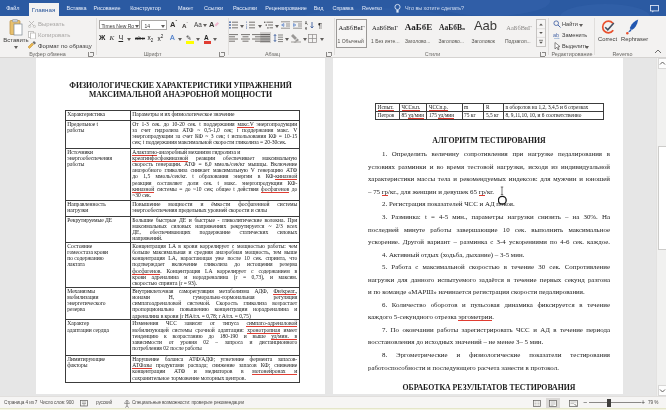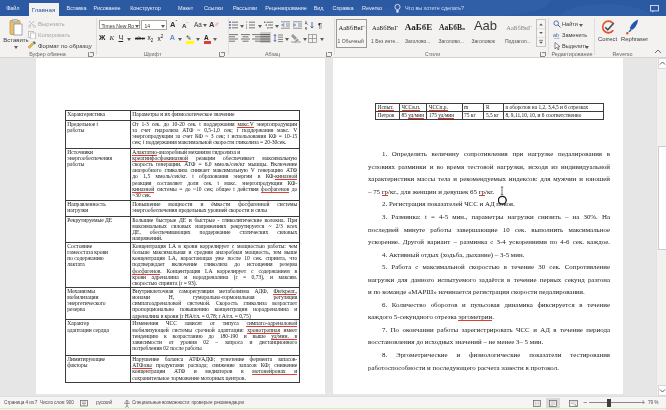--- a/index.html
+++ b/index.html
@@ -281,20 +281,21 @@
     <div class="btxt" style="left:598px; top:20px; font-size:5.8px;">Correct</div>
     <div class="btxt" style="left:621px; top:20px; font-size:5.8px;">Rephraser</div>
     <div class="glabel" style="left:600px; width:45px;">Reverso</div>
     <svg class="abs" style="left:654px; top:33px;" width="8" height="5" viewBox="0 0 8 5">
       <path d="M1 4 L4 1 L7 4" fill="none" stroke="#605e5c" stroke-width="0.9"></path>
     </svg>
   </div>
 
   <div id="doc">
     <div class="page" id="pageL" style="left:36px; width:289px;">
+      <div class="abs ser" style="left:0; top:22.5px; width:289px; text-align:center; font-weight:bold; font-size:7.8px; line-height:9.7px; letter-spacing:-0.02px;">ФИЗИОЛОГИЧЕСКИЕ ХАРАКТЕРИСТИКИ УПРАЖНЕНИЙ<br>МАКСИМАЛЬНОЙ АНАЭРОБНОЙ МОЩНОСТИ</div>
       <table id="ltable">
         <colgroup>
             <col style="width:65px;">
             <col style="width:169.5px;">
           </colgroup>
         <tbody>
             <tr style="height:9.5px;">
               <td>Характеристика</td>
               <td>Параметры и их физиологическое значение</td>
             </tr>
@@ -428,38 +429,40 @@
         <tr style="height:8px;">
               <td>Петров</td>
               <td>85 <span class="ru">уд/мин</span></td>
               <td>175 <span class="ru">уд/мин</span></td>
               <td>75 кг</td>
               <td>5,5 кг</td>
               <td>8, 9,11,10, 10, и 6 соответственно</td>
             </tr>
       </tbody>
         </table>
+      <div class="abs ser" style="left:35px; top:78px; width:242px; text-align:center; font-weight:bold; font-size:7.8px; letter-spacing:-0.02px;">АЛГОРИТМ ТЕСТИРОВАНИЯ</div>
       <div class="rline j" style="top:92.2px;"><span style="padding-left:14px;"></span>1. Определить величину сопротивления при нагрузке педалирования в</div>
       <div class="rline j" style="top:104.75px;">условиях разминки и во время тестовой нагрузки, исходя из индивидуальной</div>
       <div class="rline j" style="top:117.3px;">характеристики массы тела и рекомендуемых индексов: для мужчин и юношей</div>
       <div class="rline" style="top:129.85px;">– 75 <span class="ru">гр</span>/кг., для женщин и девушек 65 <span class="ru">гр</span>/кг.</div>
       <div class="rline" style="top:142.4px;"><span style="padding-left:14px;"></span>2. Регистрация показателей ЧСС и АД покоя.</div>
       <div class="rline j" style="top:154.95px;"><span style="padding-left:14px;"></span>3. Разминка: t = 4-5 мин., параметры нагрузки снизить – на 30%. На</div>
       <div class="rline j" style="top:167.5px;">последней минуте работы завершающие 10 сек. выполнить максимальное</div>
       <div class="rline j" style="top:180.05px;">ускорение. Другой вариант – разминка с 3-4 ускорениями по 4-6 сек. каждое.</div>
       <div class="rline" style="top:192.6px;"><span style="padding-left:14px;"></span>4. Активный отдых (ходьба, дыхание) – 3-5 мин.</div>
       <div class="rline j" style="top:205.15px;"><span style="padding-left:14px;"></span>5. Работа с максимальной скоростью в течение 30 сек. Сопротивление</div>
       <div class="rline j" style="top:217.7px;">нагрузки для данного испытуемого задаётся в течение первых секунд разгона</div>
       <div class="rline" style="top:230.25px;">и по команде «МАРШ» начинается регистрация скорости педалирования.</div>
       <div class="rline j" style="top:242.8px;"><span style="padding-left:14px;"></span>6. Количество оборотов и пульсовая динамика фиксируется в течение</div>
       <div class="rline" style="top:255.35px;">каждого 5-секундного отрезка <span class="ru">эргометрии</span>.</div>
       <div class="rline j" style="top:267.9px;"><span style="padding-left:14px;"></span>7. По окончании работы зарегистрировать ЧСС и АД в течение периода</div>
       <div class="rline" style="top:280.45px;">восстановления до исходных значений – не менее 3– 5 мин.</div>
       <div class="rline j" style="top:293px;"><span style="padding-left:14px;"></span>8. Эргометрические и физиологические показатели тестирования</div>
       <div class="rline" style="top:305.55px;">работоспособности и последующего расчета занести в протокол.</div>
+      <div class="abs ser" style="left:35px; top:325px; width:242px; text-align:center; font-weight:bold; font-size:7.8px; letter-spacing:-0.02px;">ОБРАБОТКА РЕЗУЛЬТАТОВ ТЕСТИРОВАНИЯ</div>
       <svg class="abs" style="left:164.5px; top:128px;" width="9" height="22" viewBox="0 0 9 22">
         <path d="M2.8 1 H5.2 M4 1 V8.6 M2.8 8.6 H5.2" stroke="#3b3a39" stroke-width="0.7" fill="none"></path>
         <circle cx="4.3" cy="14.3" r="3.9" fill="none" stroke="#151515" stroke-width="1.3"></circle>
       </svg>
     </div>
   </div>
 
   <div id="sbar">
     <div class="abs" style="left:0.5px; top:0; width:9px; height:11px; background:#fdfdfd; border:1px solid #d8d7d6;">
       <svg width="7" height="9" viewBox="0 0 7 9" style="display:block; margin:0 auto;">

